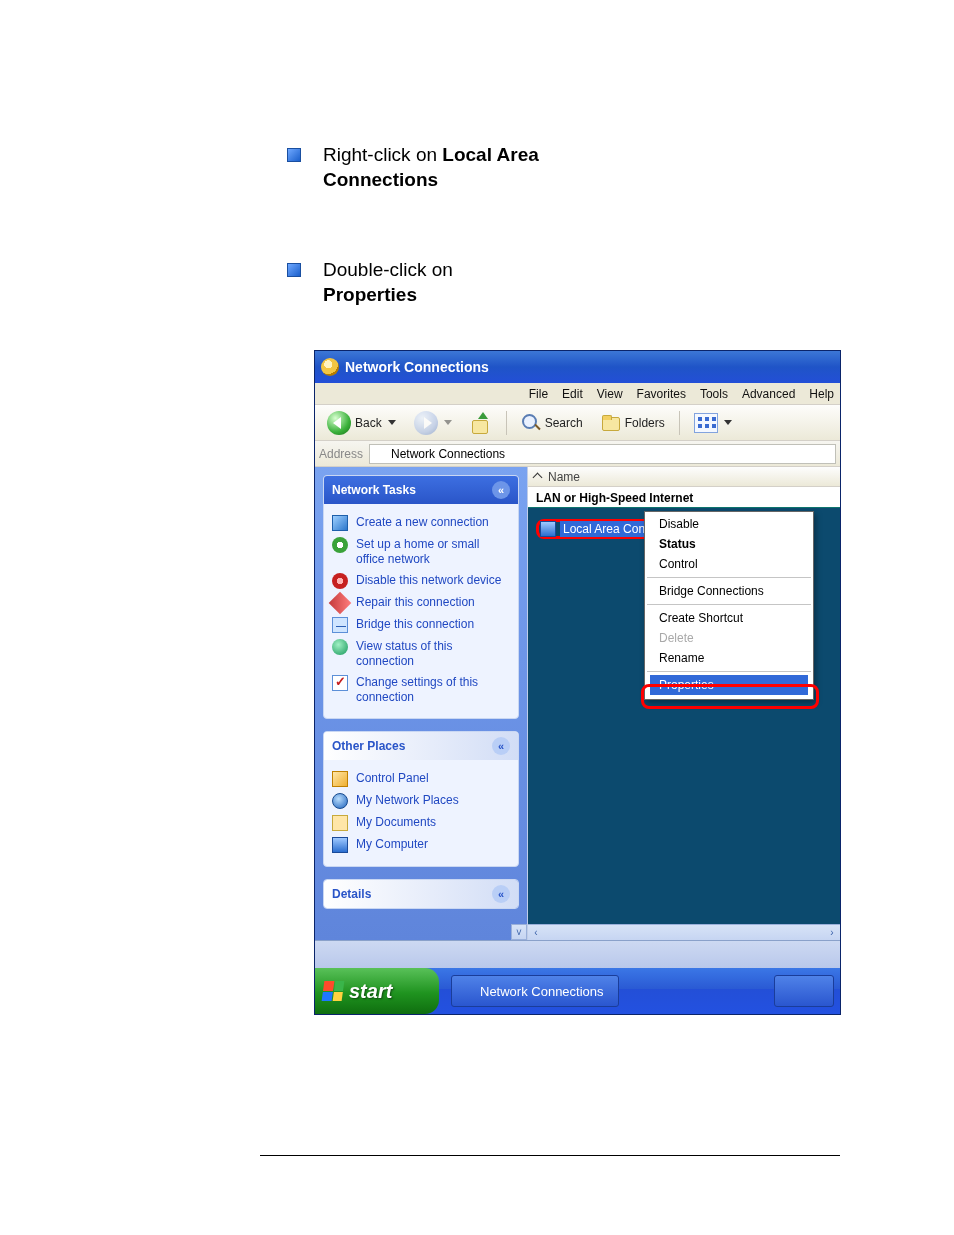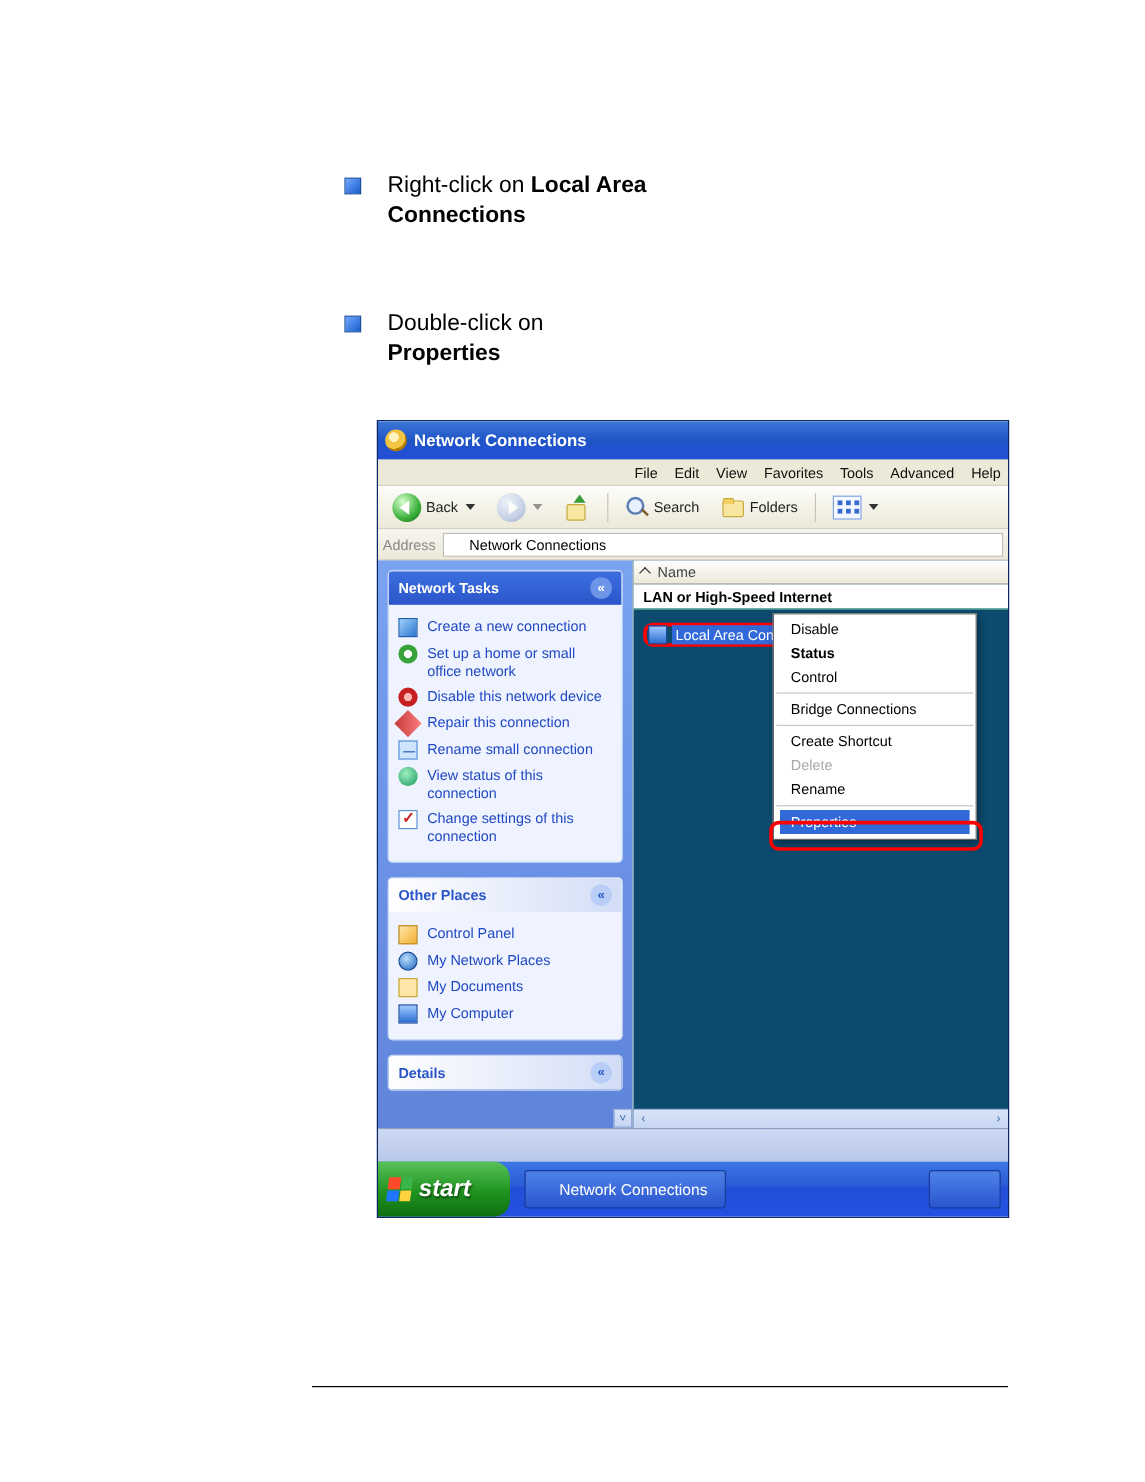--- a/index.html
+++ b/index.html
@@ -309,21 +309,21 @@
     height:28px; background:linear-gradient(180deg,#cdd9f2,#b9c8eb);
     border-top:1px solid #8aa1ca;
   }
   .taskbar{
     height:46px;
     background: linear-gradient(180deg, #3b77e6 0%, #2a5ad4 45%, #234fd7 46%, #2351e1 100%);
     display:flex; align-items:center;
     padding-right:6px;
   }
   .startbtn{
-    height:100%; width:110px;
+    height:100%; width:124px;
     background: linear-gradient(180deg,#59c159 0%, #1f931f 55%, #0f6e0f 100%);
     display:flex; align-items:center; gap:6px;
     color:#fff; font-style:italic; font-weight:700; font-size:20px;
     padding-left:8px;
     border-radius: 0 14px 14px 0;
     text-shadow: 1px 1px 2px rgba(0,0,0,.5);
   }
   .startflag{
     width:20px; height:20px;
     display:grid; grid-template-columns:1fr 1fr; grid-template-rows:1fr 1fr;
@@ -452,21 +452,21 @@
             <div class="task-item">
                 <div class="ti-icon ti-disable"></div>
                 <span>Disable this network device</span>
               </div>
             <div class="task-item">
                 <div class="ti-icon ti-repair"></div>
                 <span>Repair this connection</span>
               </div>
             <div class="task-item">
                 <div class="ti-icon ti-rename"></div>
-                <span>Rename small connection</span>
+                <span>Bridge this connection</span>
               </div>
             <div class="task-item">
                 <div class="ti-icon ti-status"></div>
                 <span>View status of this connection</span>
               </div>
             <div class="task-item">
                 <div class="ti-icon ti-change"></div>
                 <span>Change settings of this connection</span>
               </div>
           </div>

